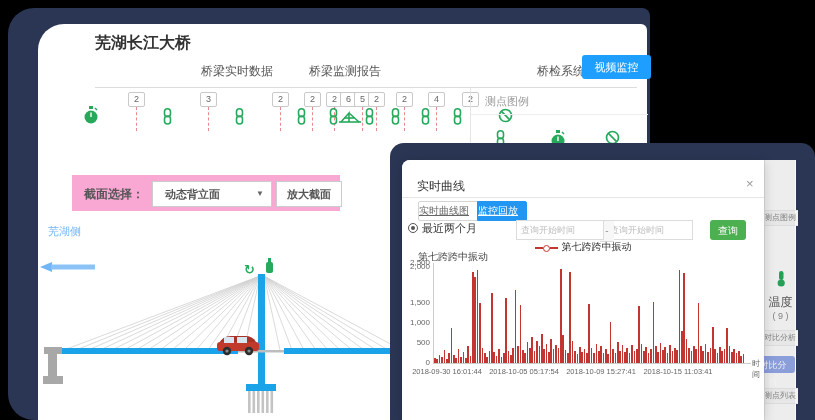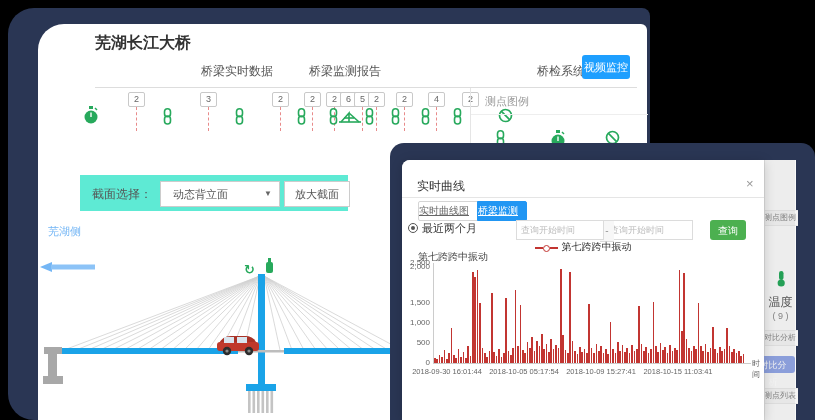--- a/index.html
+++ b/index.html
@@ -8,34 +8,34 @@
   .abs{position:absolute;}
   
   #card-a{left:8px;top:8px;width:642px;height:412px;background:#2a3654;border-radius:26px 8px 0 26px;}
   #card-b{left:390px;top:143px;width:425px;height:277px;background:#2a3654;border-radius:14px 14px 0 0;}
   
   #win1{left:38px;top:24px;width:609px;height:396px;background:#fff;border-radius:26px 6px 0 0;}
   #w1-title{left:57px;top:9px;font-size:16px;font-weight:bold;color:#333;}
   #w1-tabs{left:57px;top:33px;right:10px;height:30px;border-bottom:1px solid #ddd;}
   .tab{position:absolute;top:0;height:29px;line-height:29px;padding:0 18px;font-size:12px;color:#555;white-space:nowrap;cursor:pointer;}
   .tab.active{border:1px solid #ddd;border-bottom:1px solid #fff;background:#fff;color:#999;border-radius:3px 3px 0 0;height:30px;}
-  #w1-video-btn{left:544px;top:31px;width:48px;height:24px;background:#1e9fff;color:#fff;font-size:11px;
+  #w1-video-btn{left:544px;top:31px;width:69px;height:24px;background:#1e9fff;color:#fff;font-size:11px;
     border:none;border-radius:3px;line-height:24px;text-align:center;cursor:pointer;}
   
   #sensor-strip{left:0;top:66px;width:500px;height:56px;}
   .badge{position:absolute;width:15px;height:13px;background:#fff;border:1px solid #c9c9c9;color:#666;
          font-size:9px;line-height:13px;text-align:center;border-radius:2px;}
   .rdash{position:absolute;width:0;height:24px;border-left:1px dashed #e88a8a;}
   .sicon{position:absolute;}
   
   #w1-legend{left:432px;top:64px;width:177px;height:332px;border-left:1px solid #e5e5e5;}
   #w1-legend-h{left:14px;top:6px;font-size:11px;color:#999;}
   #w1-legend-div{left:0;top:26px;width:177px;border-top:1px solid #eee;}
   
-  #w1-toolbar{left:42px;top:151px;width:268px;height:36px;background:#5eead4;}
+  #w1-toolbar{left:34px;top:151px;width:268px;height:36px;background:#f9a8d4;font-weight:bold;}
   #w1-sec-label{left:12px;top:11px;font-size:12px;color:#555;}
   #w1-select{left:80px;top:6px;width:106px;height:24px;background:#fff;border:1px solid #ccc;font-size:11px;color:#555;
              line-height:24px;padding-left:12px;cursor:pointer;}
   #w1-select .caret{position:absolute;right:7px;top:0;font-size:8px;color:#666;}
   #w1-zoom-btn{left:204px;top:6px;width:64px;height:24px;background:#fff;border:1px solid #ccc;font-size:11px;color:#555;
              line-height:24px;text-align:center;cursor:pointer;}
   
   #side-label{left:10px;top:200px;font-size:11px;color:#74b6f5;}
   #bridge-svg{left:0;top:194px;}
   
@@ -296,21 +296,21 @@
     <div class="sb-head" style="top:228px;">故障测点列表</div>
   </div>
   <div id="w2-dim" class="abs"></div>
 
   <div id="modal" class="abs">
     <span id="modal-title" class="abs">实时曲线</span>
     <span id="modal-close" class="abs">×</span>
     <div id="modal-div" class="abs"></div>
 
     <div id="seg1" class="seg-btn">实时曲线图</div>
-    <div id="seg2" class="seg-btn">桥梁监测</div>
+    <div id="seg2" class="seg-btn">监控回放</div>
 
     <div id="radio" class="abs">
         <div class="dot"></div>
       </div>
     <span id="radio-label" class="abs">最近两个月</span>
 
     <input class="date-input" style="left: 203px;" placeholder="查询开始时间">
     <div id="date-sep" class="abs" style="left: 198px; width: 14px;">-</div>
 
     <div id="chart-legend" class="abs">

